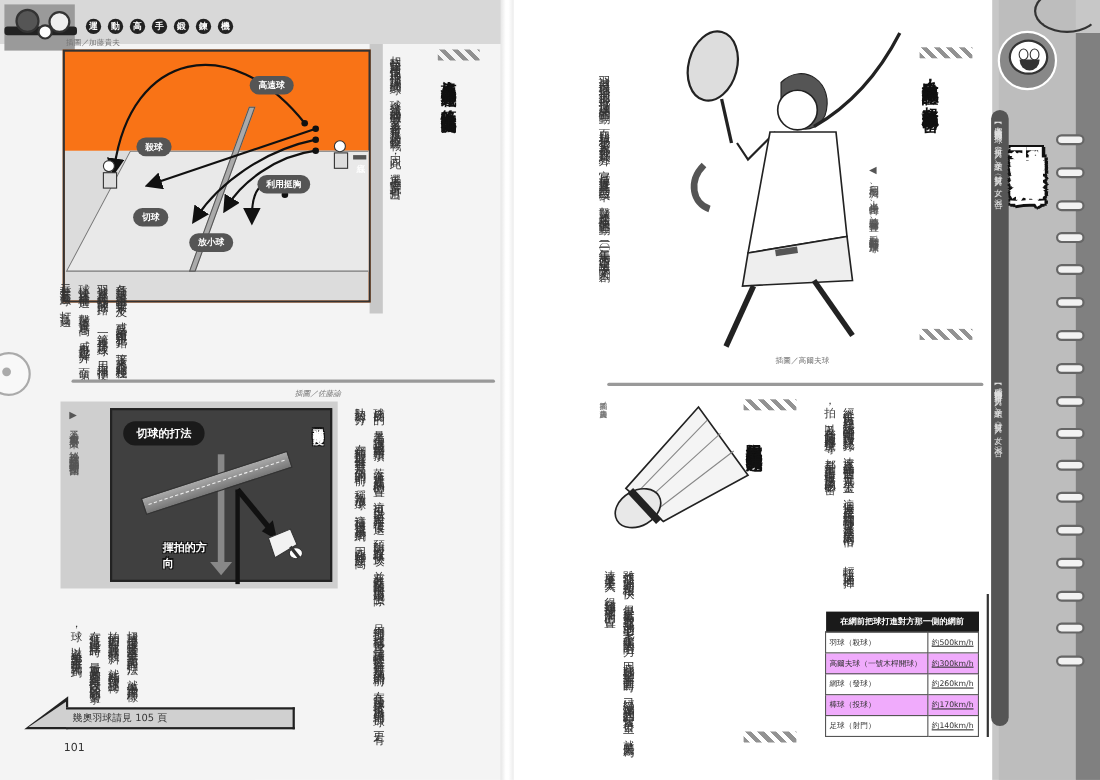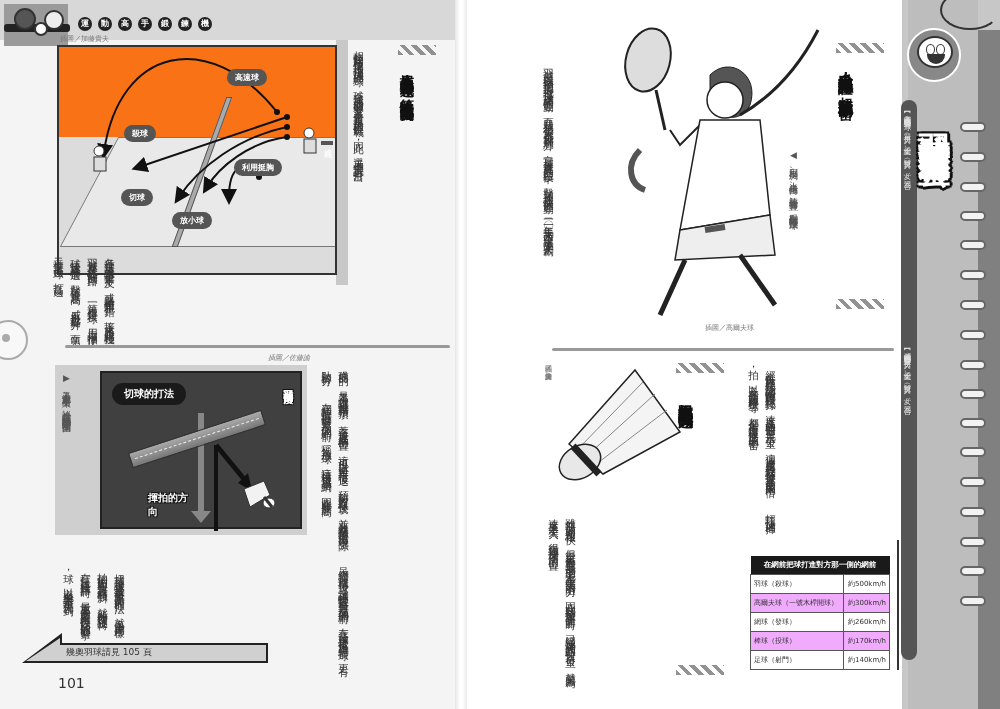--- a/index.html
+++ b/index.html
@@ -58,21 +58,21 @@
 
   .caption-small { font-size: 9px; color: #555; line-height: 1.5; letter-spacing: 1px; }
 
   
   .ref-arrow { position: absolute; left: 60px; top: 643px; width: 208px; height: 20px; background: #d0d0d0; border: 2px solid #222; border-left: none; }
   .ref-arrow-head { position: absolute; left: 22px; top: 633px; width: 0; height: 0;
                     border-top: 30px solid transparent; border-right: 40px solid #222; }
   .ref-arrow-head-inner { position: absolute; left: 26px; top: 638px; width: 0; height: 0;
                     border-top: 23px solid transparent; border-right: 34px solid #d0d0d0; }
   .ref-text { position: absolute; left: 66px; top: 646px; font-size: 9px; color: #333; }
-  .page-num { position: absolute; left: 58px; top: 675px; font-size: 14px; color: #333; }
+  .page-num { position: absolute; left: 58px; top: 675px; font-size: 10px; color: #333; }
 
   
   .side-strip { position: absolute; left: 902px; top: 0; width: 98px; height: 709px; background: #c7c7c7; }
   .side-dark { position: absolute; left: 978px; top: 30px; width: 22px; height: 679px; background: #808080; }
   .side-mid { position: absolute; left: 908px; top: 0; width: 70px; height: 709px; background: #bdbdbd; }
   .spine-tag { position: absolute; left: 901px; top: 100px; width: 16px; height: 560px; background: #555; border-radius: 8px; }
   .spine-text { position: absolute; left: 903px; top: 108px; writing-mode: vertical-rl; text-orientation: upright;
                 color: #e0e0e0; font-size: 7.5px; letter-spacing: 1px; line-height: 1.2; }
   .big-title { position: absolute; left: 919px; top: 108px; writing-mode: vertical-rl; text-orientation: upright;
                font-size: 32px; font-weight: bold; color: #fff; line-height: 1;
@@ -81,21 +81,21 @@
   .doraemon { position: absolute; left: 907px; top: 28px; width: 54px; height: 54px; border-radius: 50%; background: #888; border: 2px solid #fff; overflow: hidden; }
   .doraemon .face { position: absolute; left: 8px; top: 6px; width: 36px; height: 32px; border-radius: 50%; background: #fff; border: 2px solid #333; }
   .doraemon .eye { position: absolute; top: 6px; width: 9px; height: 11px; border-radius: 50%; background: #fff; border: 1.5px solid #333; }
   .doraemon .mouth { position: absolute; left: 8px; top: 16px; width: 18px; height: 10px; background: #333; border-radius: 0 0 10px 10px; }
   .curl { position: absolute; left: 940px; top: -10px; width: 60px; height: 40px; border: 2px solid #333; border-radius: 50%; border-top-color: transparent; border-right-color: transparent; }
 
   .table-wrap { position: absolute; left: 750px; top: 556px; width: 140px; }
   table { border-collapse: collapse; width: 140px; font-size: 7px; color: #333; }
   th { background: #1a1a1a; color: #fff; font-size: 7.5px; padding: 4px 2px; text-align: center; font-weight: bold; }
   td { border: 1px solid #555; padding: 4px 3px; height: 19px; }
-  td.val { text-align: right; width: 46px; }
+  td.val { text-align: left; width: 46px; text-decoration: underline; }
   tr.alt td { background: #f0abfc; }
 
   .bell { position: absolute; left: -12px; top: 320px; width: 40px; height: 40px; border-radius: 50%; border: 2px solid #aaa; background: #f8f8f8; }
   .bell::after { content: ""; position: absolute; left: 12px; top: 12px; width: 8px; height: 8px; border-radius: 50%; background: #aaa; }
 
   svg { position: absolute; overflow: visible; }
 </style>
 </head>
 <body>
 

